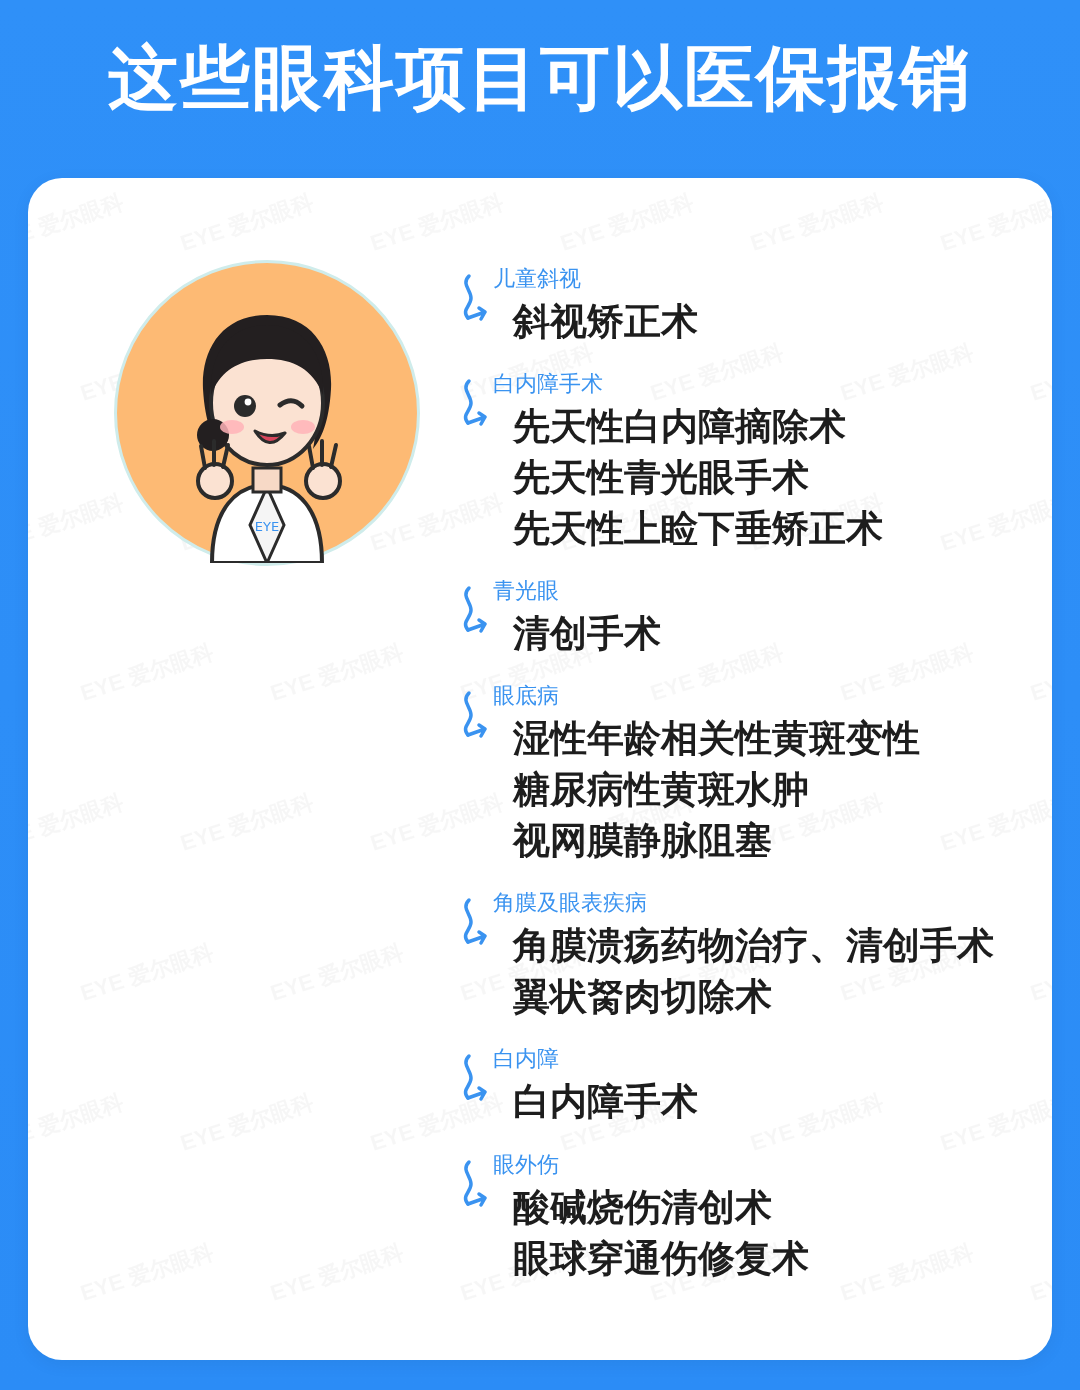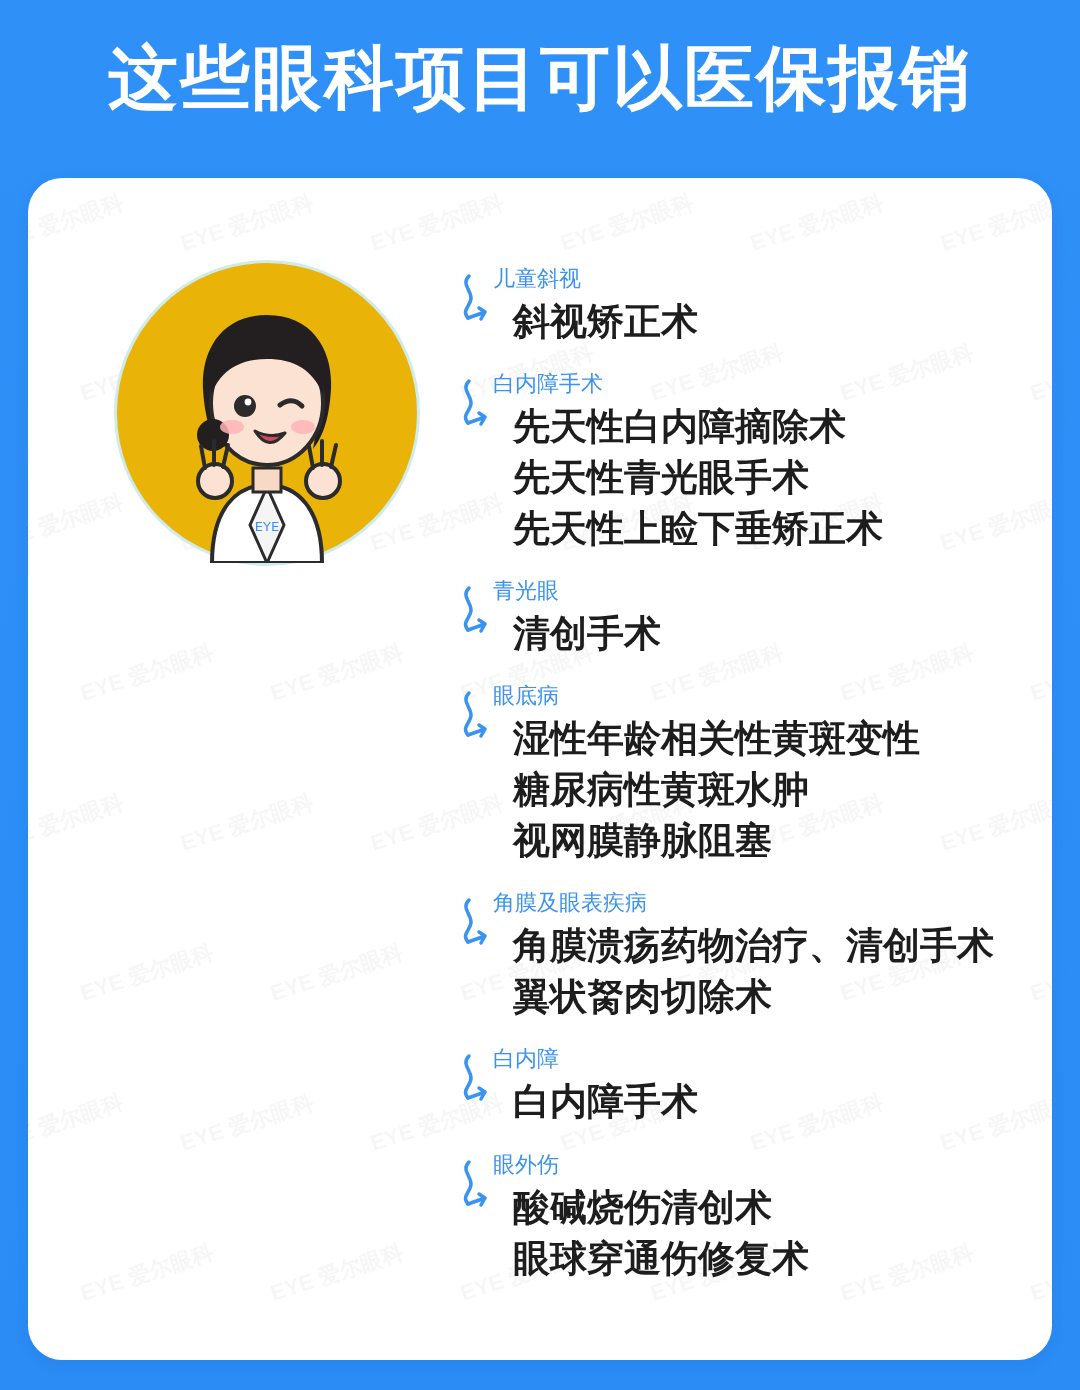--- a/index.html
+++ b/index.html
@@ -46,21 +46,21 @@
     font-size:22px;
     font-weight:bold;
     transform:rotate(-18deg);
     white-space:nowrap;
   }
   .avatar{
     position:absolute;
     left:86px;top:82px;
     width:300px;height:300px;
     border-radius:50%;
-    background:#eab308;
+    background:#fdba74;
     border:3px solid #cfeceb;
   }
   .content{
     position:absolute;
     left:431px;top:86px;
     width:580px;
   }
   .group{margin-bottom:22px;position:relative;}
   .grp-label{
     color:#3a93f0;

